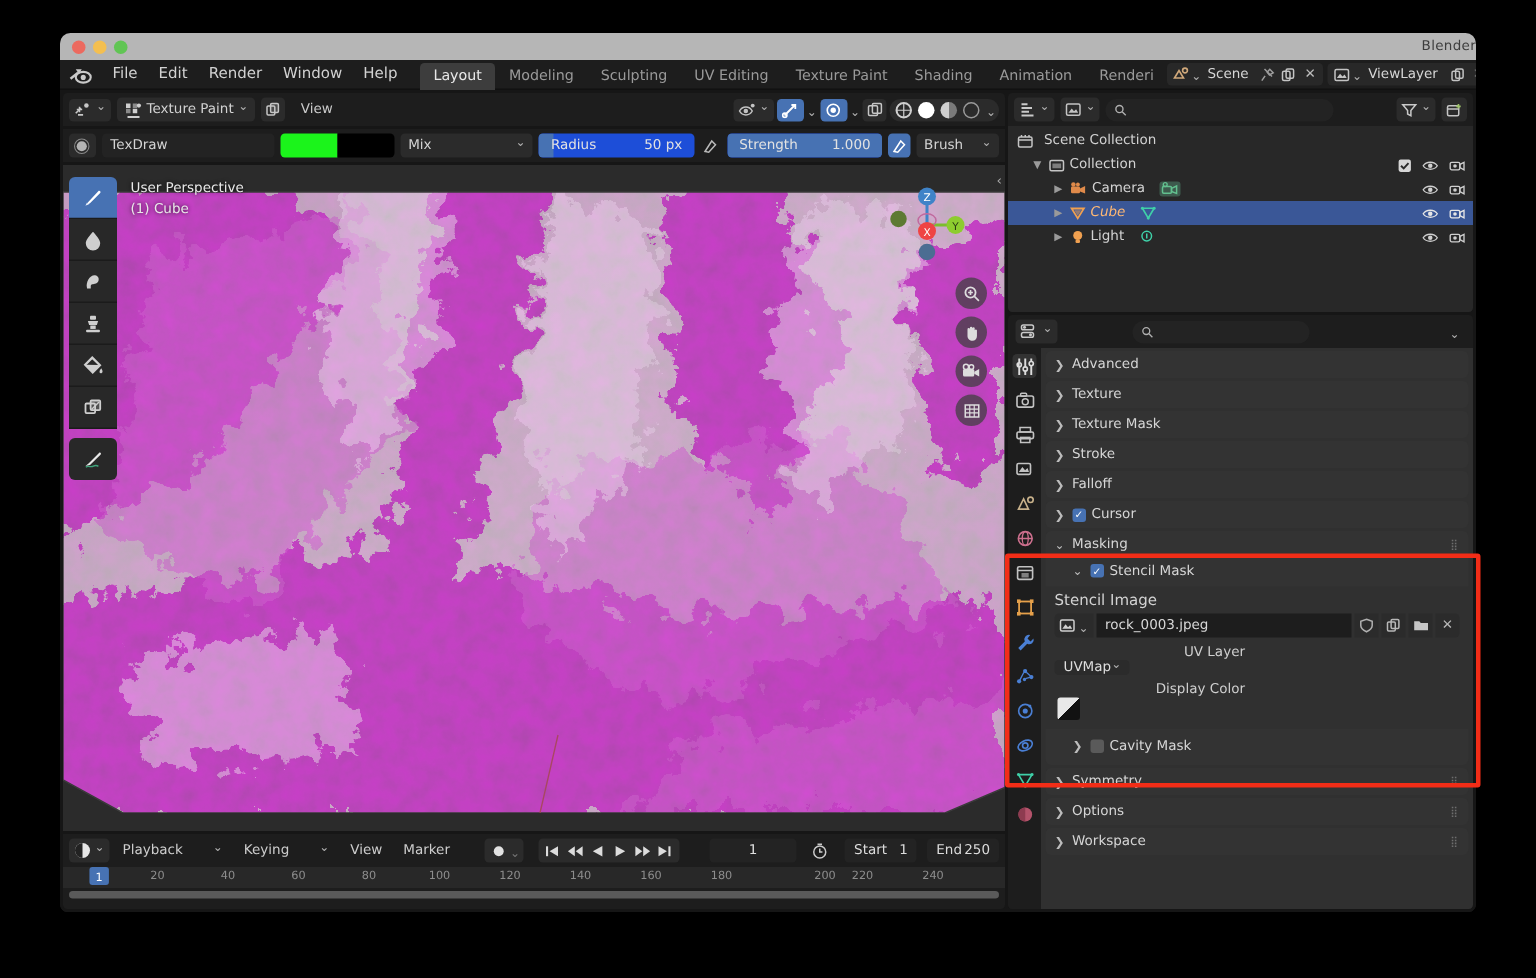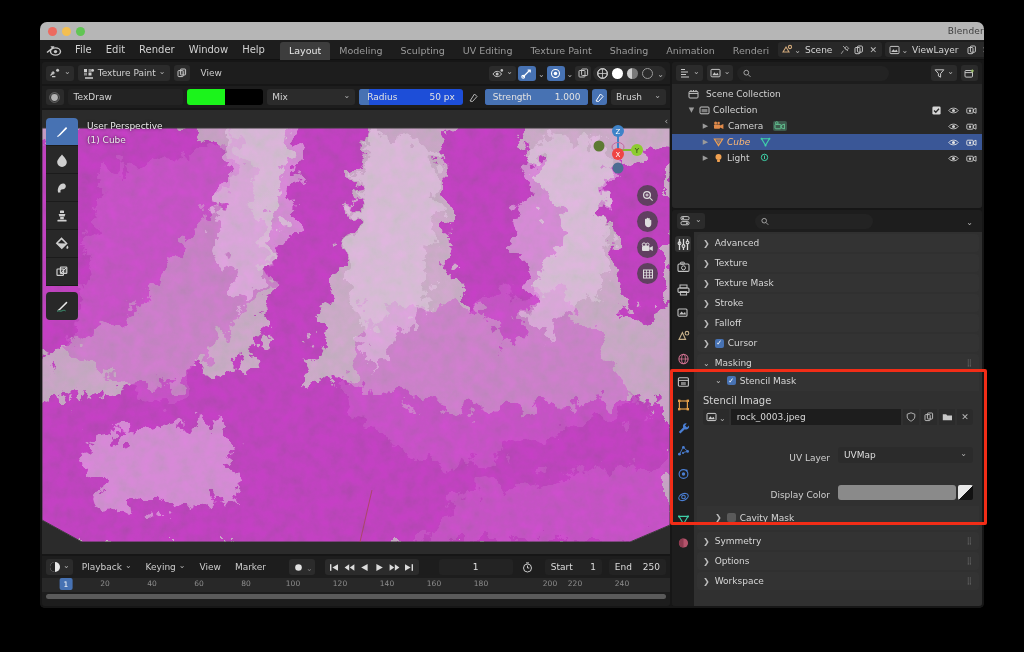--- a/index.html
+++ b/index.html
@@ -140,21 +140,21 @@
   .nav-btns { position: absolute; right: 12px; top: 75px; display: flex; flex-direction: column; gap: 5px; }
   .nav-b {
     width: 21px; height: 21px; border-radius: 50%; background: rgba(70,63,70,.78);
     display: flex; align-items: center; justify-content: center; color: #ddd;
   }
   .vp-right-arrow { position: absolute; right: 2px; top: 6px; color: #aaa; font-size: 9px; }
 
   
   .timeline { background: #1d1d1d; height: 50px; border-radius: 0 0 3px 3px; }
   .tl-header { height: 22px; display: flex; align-items: center; padding: 0 4px; gap: 4px; }
-  .tl-btn { font-size: 9px; color: #cdcdcd; padding: 0 5px; display:flex; align-items:center; gap:3px; }
+  .tl-btn { font-size: 9px; color: #cdcdcd; padding: 0 5px; display:flex; align-items:center; gap:20px; }
   .tl-playgroup { display: flex; align-items: center; background: #2b2b2b; border-radius: 3px; height: 16px; padding: 0 2px; }
   .tl-pb { width: 15px; height: 15px; display: flex; align-items: center; justify-content: center; color: #dcdcdc; font-size: 8px; }
   .frame-field {
     background: #232323; border-radius: 3px; height: 16px; width: 82px;
     display:flex; align-items:center; justify-content:center; font-size: 9px; color: #e0e0e0;
   }
   .se-field {
     background: #232323; border-radius: 3px; height: 16px; width: 62px;
     display:flex; align-items:center; justify-content:space-between; font-size: 9px;
     color: #dcdcdc; padding: 0 6px;
@@ -227,21 +227,21 @@
   .img-row { display: flex; align-items: center; gap: 2px; }
   .img-drop {
     display: flex; align-items: center; background: #2b2b2b; border-radius: 3px 0 0 3px;
     height: 16px; padding: 0 3px; gap: 2px;
   }
   .img-name {
     flex: 1; background: #1d1d1d; height: 16px; display: flex; align-items: center;
     padding: 0 6px; font-size: 9px; color: #d8d8d8;
   }
   .img-tool { width: 16px; height: 16px; display:flex; align-items:center; justify-content:center; color:#b8b8b8; font-size:9px; background:#2b2b2b; }
-  .prop-line { display: flex; align-items: flex-end; margin-top: 22px; }
+  .prop-line { display: flex; align-items: flex-start; margin-top: 5px; flex-direction: column; }
   .prop-label { font-size: 9px; color: #cfcfcf; width: 50%; text-align: right; padding-right: 8px; }
   .prop-dd {
     flex: 1; background: #2b2b2b; border-radius: 3px; height: 16px; display: flex;
     align-items: center; justify-content: space-between; padding: 0 6px;
     font-size: 9px; color: #dedede;
   }
   .color-field { flex: 1; display: flex; align-items: center; gap: 2px; }
   .color-bar { flex: 1; height: 15px; border-radius: 3px; background: #8a8a8a; }
   .color-pick { width: 15px; height: 15px; border-radius: 2px;
     background: linear-gradient(135deg,#e8e8e8 0 50%, #121212 50% 100%); }
@@ -742,21 +742,21 @@
             <span class="icon-btn" style="background:#2b2b2b;border-radius:3px;width:17px;height:16px">
               <svg width="11" height="11" viewBox="0 0 11 11">
                   <rect x="1" y="2.5" width="7.5" height="6.6" rx="1" fill="none" stroke="#c4c4c4" stroke-width="1"></rect>
                   <path d="M1 4.6 h7.5" stroke="#c4c4c4" stroke-width="1"></path>
                   <path d="M8.3 1.4 v3 M6.8 2.9 h3" stroke="#9fc36a" stroke-width="1.1"></path>
                 </svg>
             </span>
           </div>
 
           <div class="ol-body">
-            <div class="ol-row" style="padding-left:16px">
+            <div class="ol-row" style="padding-left:6px">
               <span style="margin-right:4px">
                 <svg width="11" height="10" viewBox="0 0 11 10">
                     <rect x="1" y="2.4" width="9" height="6.6" rx="1" fill="none" stroke="#c5c5c5" stroke-width="1"></rect>
                     <path d="M1 4.4 h9 M3 1 v1.4 M5.5 1 v1.4 M8 1 v1.4" stroke="#c5c5c5" stroke-width="1"></path>
                   </svg>
               </span>
               <span class="ol-name">Scene Collection</span>
             </div>
 
             <div class="ol-row" style="padding-left:14px">

